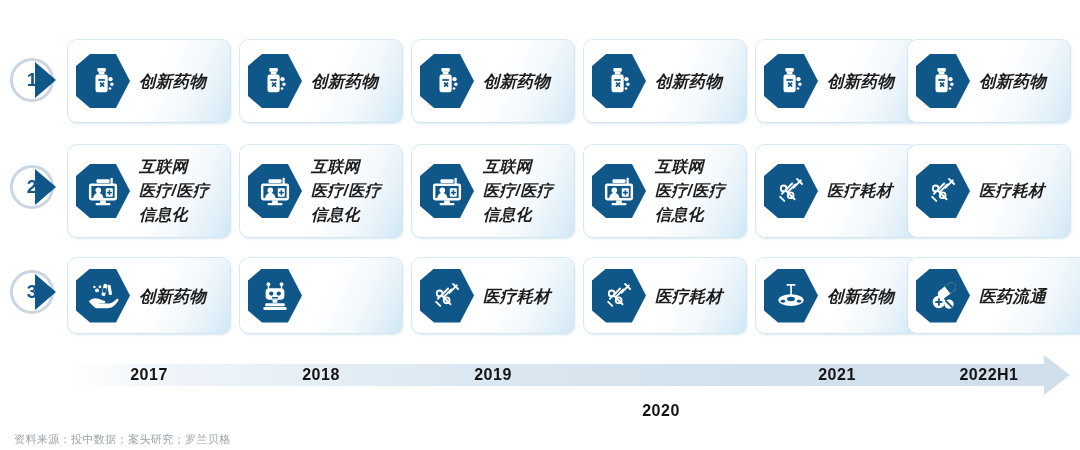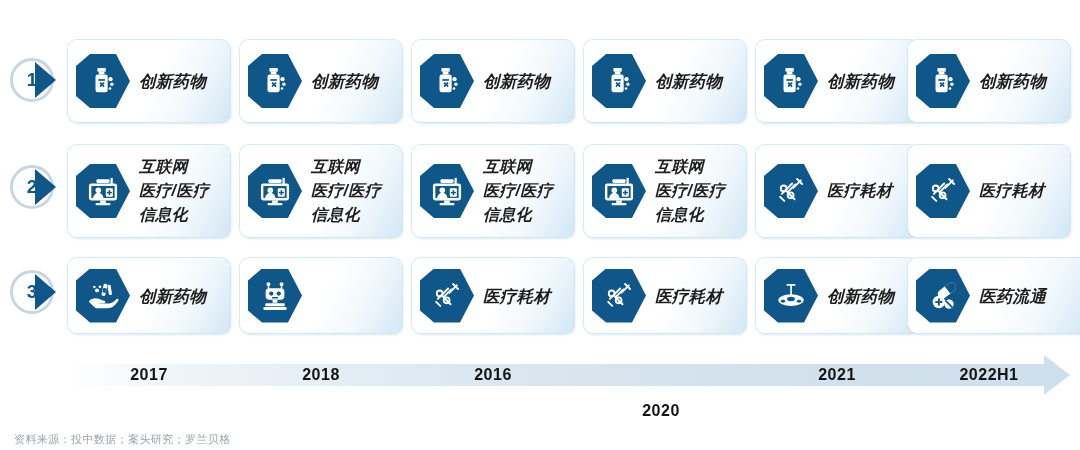--- a/index.html
+++ b/index.html
@@ -459,20 +459,20 @@
         </div>
         <div class="card-label">医药流通</div>
       </div>
     </div>
 
   <div class="tl-bar"></div>
   <div class="tl-head"></div>
   <div id="years">
       <div class="tl-year" style="left: 68px; width: 162px; text-align: center;">2017</div>
       <div class="tl-year" style="left: 240px; width: 162px;">2018</div>
-      <div class="tl-year" style="left: 412px; width: 162px;">2016</div>
+      <div class="tl-year" style="left: 412px; width: 162px;">2019</div>
       <div class="tl-year" style="left: 580px; width: 162px; margin-top: 36px;">2020</div>
       <div class="tl-year" style="left: 756px; width: 162px;">2021</div>
       <div class="tl-year" style="left: 908px; width: 162px;">2022H1</div>
     </div>
 
   <div class="footer">资料来源：投中数据；案头研究；罗兰贝格</div>
 </div>
 
 </body></html>

